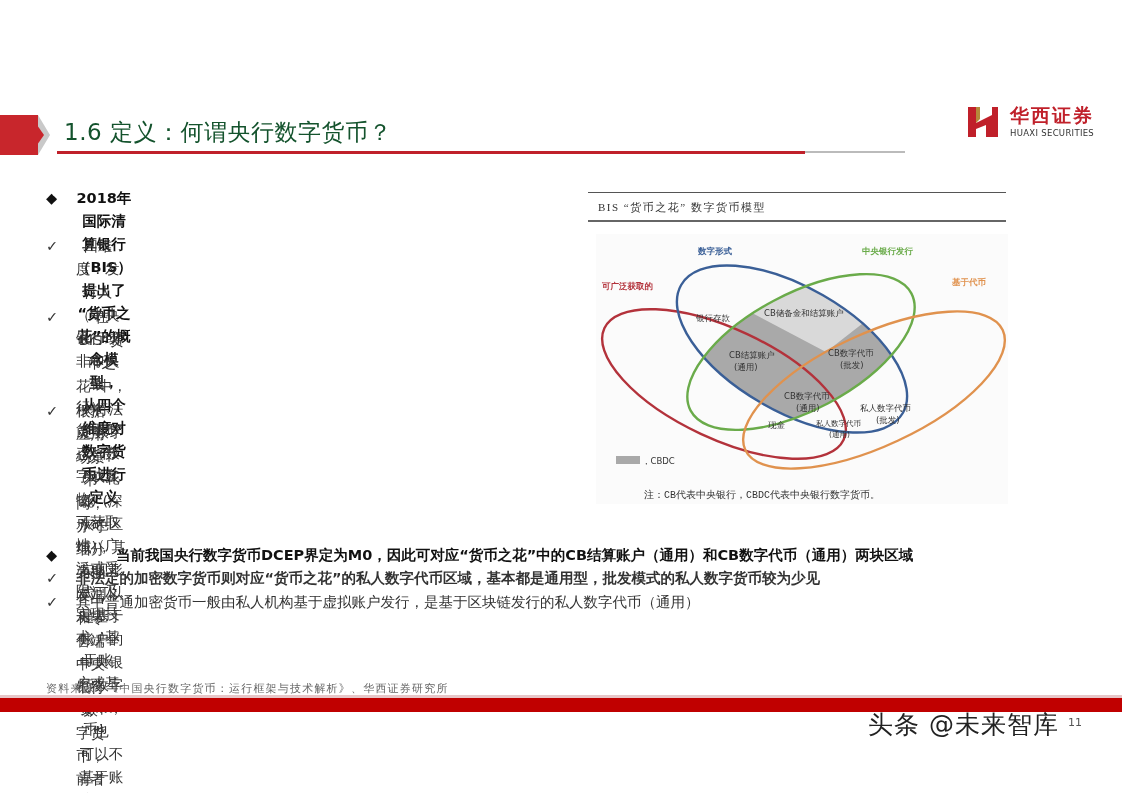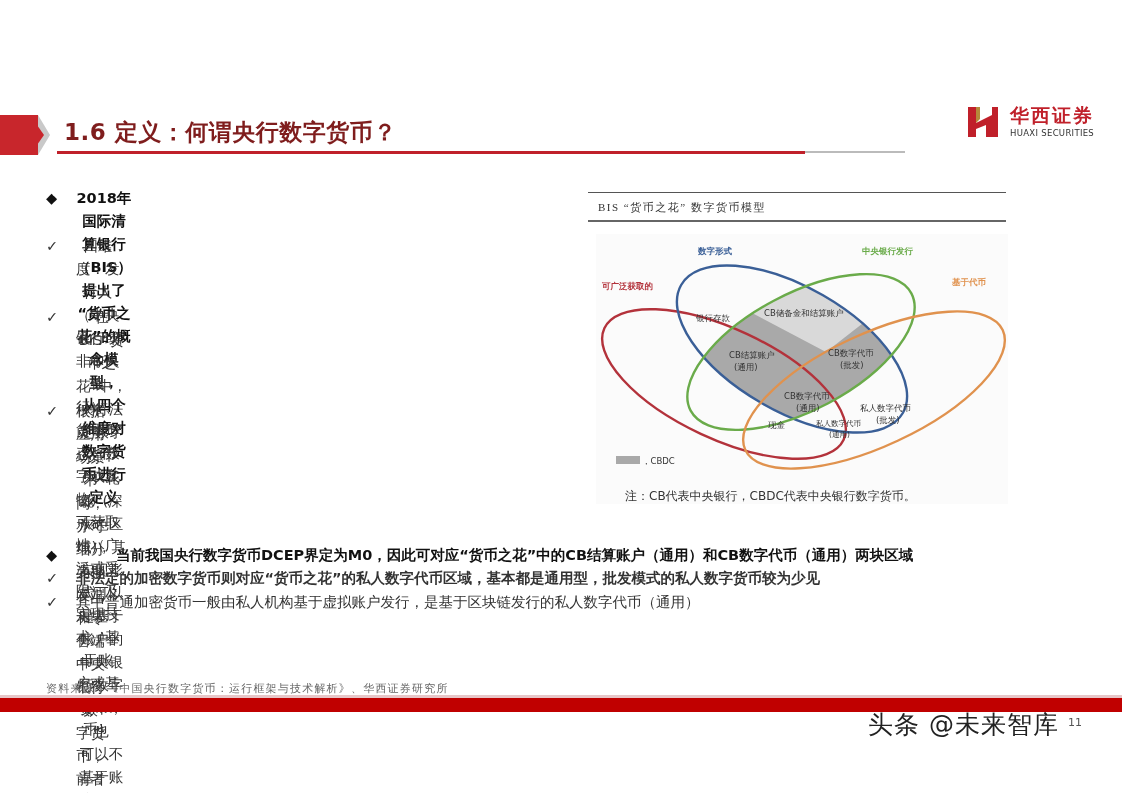--- a/index.html
+++ b/index.html
@@ -3,40 +3,40 @@
 <meta charset="utf-8">
 <style>
   html, body { margin:0; padding:0; }
   body { width:1122px; height:793px; background:#ffffff; position:relative; overflow:hidden;
          font-family:"DejaVu Sans", sans-serif; color:#222; }
   .abs { position:absolute; }
   
   .hdr-tab { left:0; top:115px; width:38px; height:40px; background:#c8262c; }
   .hdr-chev { left:30px; top:115px; width:0; height:0; border-top:20px solid transparent; border-bottom:20px solid transparent; border-left:14px solid #c8262c; }
   .hdr-chev2 { left:38px; top:115px; width:0; height:0; border-top:20px solid transparent; border-bottom:20px solid transparent; border-left:12px solid #c9c9c9; }
-  .title { left:64px; top:117px; font-size:23px; font-weight:bold; color:#7f1d1d; letter-spacing:0.5px; }
+  .title { left:64px; top:117px; font-size:23px; font-weight:normal; color:#14532d; letter-spacing:0.5px; }
   .title-line { left:57px; top:151px; width:748px; height:3px; background:#c0202a; }
   .title-line-gray { left:805px; top:151px; width:100px; height:2px; background:#bbb; }
   .logo-mark { left:966px; top:105px; width:34px; height:34px; }
   .logo-cn { left:1010px; top:103px; font-family:"DejaVu Serif", serif; font-size:19px; font-weight:bold; color:#c0202a; letter-spacing:2px; }
   .logo-en { left:1010px; top:128px; font-size:8.5px; color:#333; letter-spacing:0.3px; }
 
   
   .item { position:absolute; left:46px; font-size:14.5px; line-height:23px; }
   .item .mark { position:absolute; left:0; top:0; width:20px; }
   .item .txt { position:absolute; left:30px;text-align:center; }
   .bold { font-weight:bold; color:#111; }
   .norm { color:#333; }
 
   
   .fig-top { left:588px; top:192px; width:418px; height:1px; background:#555; }
   .fig-cap { left:598px; top:200px; font-family:Liberation Serif, serif; font-size:11px; color:#333; letter-spacing:1.5px; }
   .fig-bot { left:588px; top:220px; width:418px; height:2px; background:#666; }
   .fig-bg { left:596px; top:234px; width:412px; height:270px; background:#fbfbfb; }
-  .note { left:625px; top:488px; font-size:12px; color:#333; }
+  .note { left:644px; top:488px; font-size:10px; color:#333;font-family:Liberation Mono, monospace; }
 
   
   .src { left:46px; top:681px; font-family:"DejaVu Serif", serif; font-size:11px; color:#666; letter-spacing:1.2px; }
   .pgno { left:1068px; top:681px; font-size:11px; color:#555;margin-top:35px; }
   .foot-thin { left:0; top:695px; width:1122px; height:3px; background:#e7c6c8; }
   .foot-bar { left:0; top:698px; width:1122px; height:14px; background:#c00000; }
   .wm { left:868px; top:708px; font-size:25px; color:#222; letter-spacing:1px; }
 </style>
 </head>
 <body>

